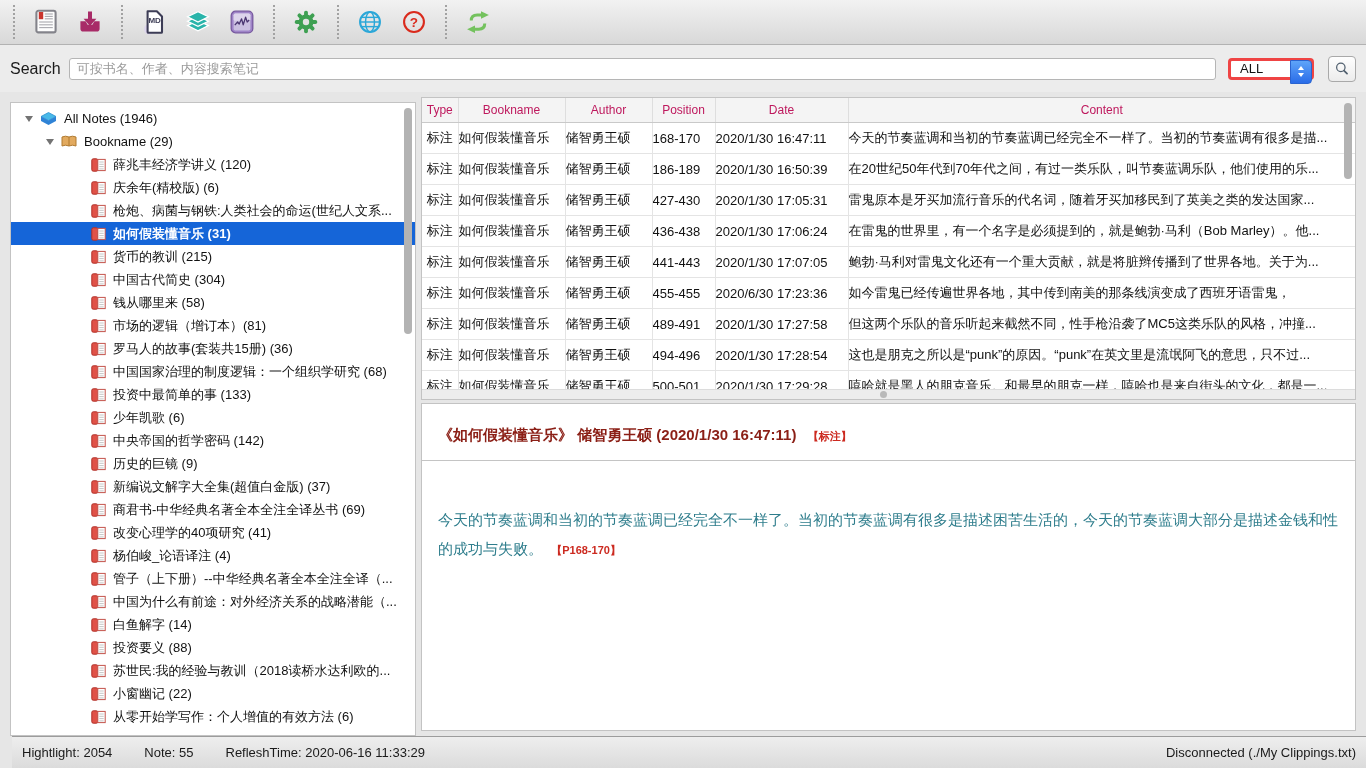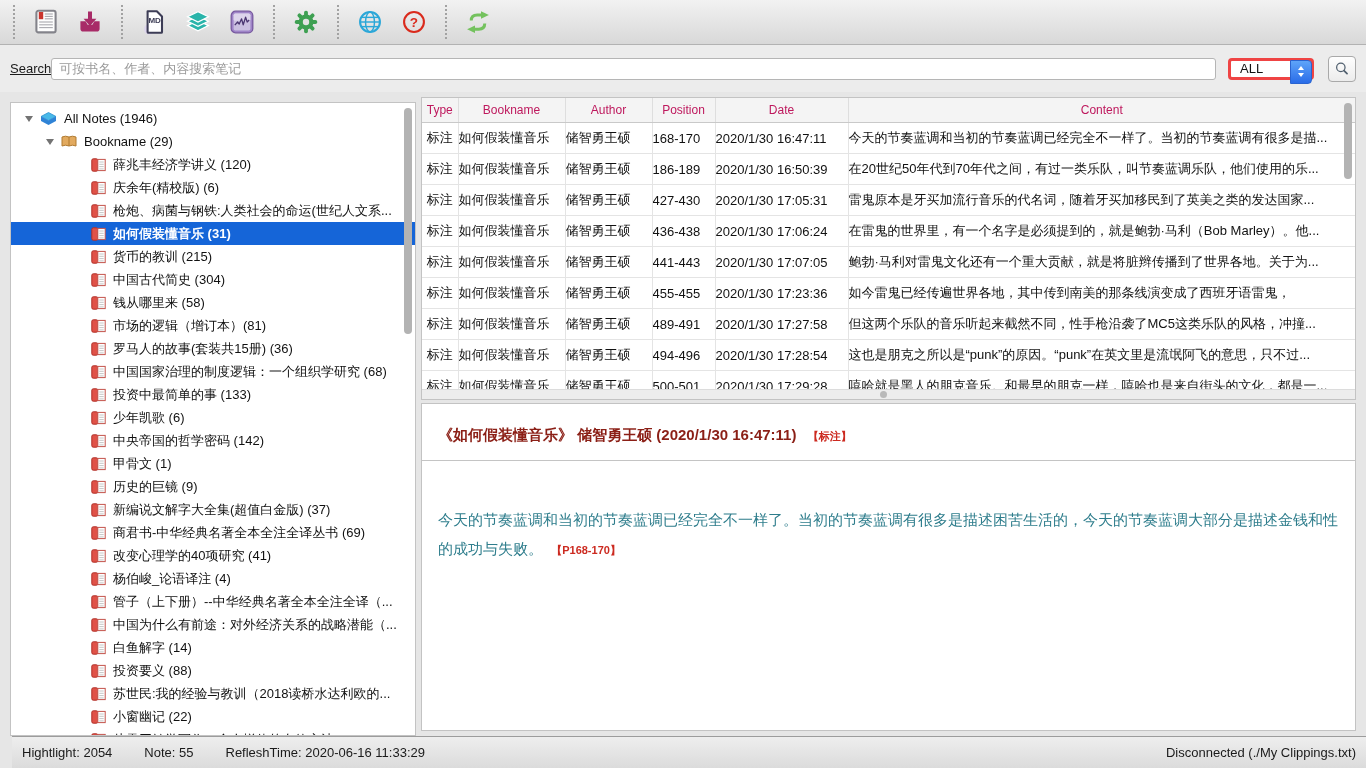--- a/index.html
+++ b/index.html
@@ -9,21 +9,21 @@
   
   .toolbar{position:absolute;top:0;left:0;right:0;height:44px;
     background:linear-gradient(#f2f2f2,#d8d8d8);border-bottom:1px solid #b2b2b2;
     display:flex;align-items:center;padding:0 4px;}
   .tb-sep{align-self:stretch;margin:5px 9px;border-left:2px dotted #a2a2a2;}
   .tb-btn{width:36px;height:38px;display:flex;align-items:center;justify-content:center;margin:0 4px;background:transparent;border:none;}
 
   
   .searchbar{position:absolute;top:45px;left:0;right:0;height:47px;background:#ececec;
     display:flex;align-items:center;padding:0 10px;}
-  .search-label{font-size:13px;color:#1a1a1a;margin-right:0;text-decoration:underline;}
+  .search-label{font-size:16px;color:#1a1a1a;margin-right:8px;}
   .search-input{flex:1;height:20px;border:1px solid #b5b5b5;border-radius:3px;font-size:13px;
     padding:0 7px;color:#222;background:#fff;outline:none;font-family:inherit;}
   .search-input::placeholder{color:#9a9a9a;}
   .filter-select{width:86px;height:22px;background:#fff;border:3px solid #ef4444;border-radius:4px;
     display:flex;align-items:center;position:relative;font-size:13px;color:#111;
     padding-left:9px;margin-left:12px;box-sizing:border-box;}
   .stepper{position:absolute;right:-1px;top:-1px;width:20px;height:22px;
     background:linear-gradient(#5ea4f9,#2a6ce8);border:1px solid #2a64d0;border-radius:0 4px 4px 0;
     display:flex;flex-direction:column;align-items:center;justify-content:center;gap:3px;}
   .chev-up{width:0;height:0;border-left:3.5px solid transparent;border-right:3.5px solid transparent;border-bottom:4.5px solid #fff;}
@@ -377,33 +377,20 @@
       <span class="tree-icon">
         <svg width="15" height="14" viewBox="0 0 15 14">
           <rect x="0.8" y="0.8" width="6" height="12.4" rx="1.5" fill="#e05248" stroke="#b03028" stroke-width="1"></rect>
           <rect x="6.8" y="1.4" width="7.4" height="11.2" fill="#fff" stroke="#c4544c" stroke-width="1"></rect>
           <line x1="8.3" y1="4" x2="12.7" y2="4" stroke="#c0c0c0" stroke-width="0.9"></line>
           <line x1="8.3" y1="6.3" x2="12.7" y2="6.3" stroke="#c0c0c0" stroke-width="0.9"></line>
           <line x1="8.3" y1="8.6" x2="12.7" y2="8.6" stroke="#c0c0c0" stroke-width="0.9"></line>
           <line x1="8.3" y1="10.9" x2="12.7" y2="10.9" stroke="#c0c0c0" stroke-width="0.9"></line>
         </svg>
       </span>
-      <span class="tree-label">甲骨文 (1)</span>
-    </div>
-        <div class="tree-row book">
-      <span class="tree-icon">
-        <svg width="15" height="14" viewBox="0 0 15 14">
-          <rect x="0.8" y="0.8" width="6" height="12.4" rx="1.5" fill="#e05248" stroke="#b03028" stroke-width="1"></rect>
-          <rect x="6.8" y="1.4" width="7.4" height="11.2" fill="#fff" stroke="#c4544c" stroke-width="1"></rect>
-          <line x1="8.3" y1="4" x2="12.7" y2="4" stroke="#c0c0c0" stroke-width="0.9"></line>
-          <line x1="8.3" y1="6.3" x2="12.7" y2="6.3" stroke="#c0c0c0" stroke-width="0.9"></line>
-          <line x1="8.3" y1="8.6" x2="12.7" y2="8.6" stroke="#c0c0c0" stroke-width="0.9"></line>
-          <line x1="8.3" y1="10.9" x2="12.7" y2="10.9" stroke="#c0c0c0" stroke-width="0.9"></line>
-        </svg>
-      </span>
       <span class="tree-label">历史的巨镜 (9)</span>
     </div>
         <div class="tree-row book">
       <span class="tree-icon">
         <svg width="15" height="14" viewBox="0 0 15 14">
           <rect x="0.8" y="0.8" width="6" height="12.4" rx="1.5" fill="#e05248" stroke="#b03028" stroke-width="1"></rect>
           <rect x="6.8" y="1.4" width="7.4" height="11.2" fill="#fff" stroke="#c4544c" stroke-width="1"></rect>
           <line x1="8.3" y1="4" x2="12.7" y2="4" stroke="#c0c0c0" stroke-width="0.9"></line>
           <line x1="8.3" y1="6.3" x2="12.7" y2="6.3" stroke="#c0c0c0" stroke-width="0.9"></line>
           <line x1="8.3" y1="8.6" x2="12.7" y2="8.6" stroke="#c0c0c0" stroke-width="0.9"></line>
@@ -605,21 +592,21 @@
             <td>储智勇王硕</td>
             <td>441-443</td>
             <td>2020/1/30 17:07:05</td>
             <td>鲍勃·马利对雷鬼文化还有一个重大贡献，就是将脏辫传播到了世界各地。关于为...</td>
           </tr>
           <tr>
             <td class="center">标注</td>
             <td>如何假装懂音乐</td>
             <td>储智勇王硕</td>
             <td>455-455</td>
-            <td>2020/1/30 17:23:36</td>
+            <td>2020/6/30 17:23:36</td>
             <td>如今雷鬼已经传遍世界各地，其中传到南美的那条线演变成了西班牙语雷鬼，</td>
           </tr>
           <tr>
             <td class="center">标注</td>
             <td>如何假装懂音乐</td>
             <td>储智勇王硕</td>
             <td>489-491</td>
             <td>2020/1/30 17:27:58</td>
             <td>但这两个乐队的音乐听起来截然不同，性手枪沿袭了MC5这类乐队的风格，冲撞...</td>
           </tr>

